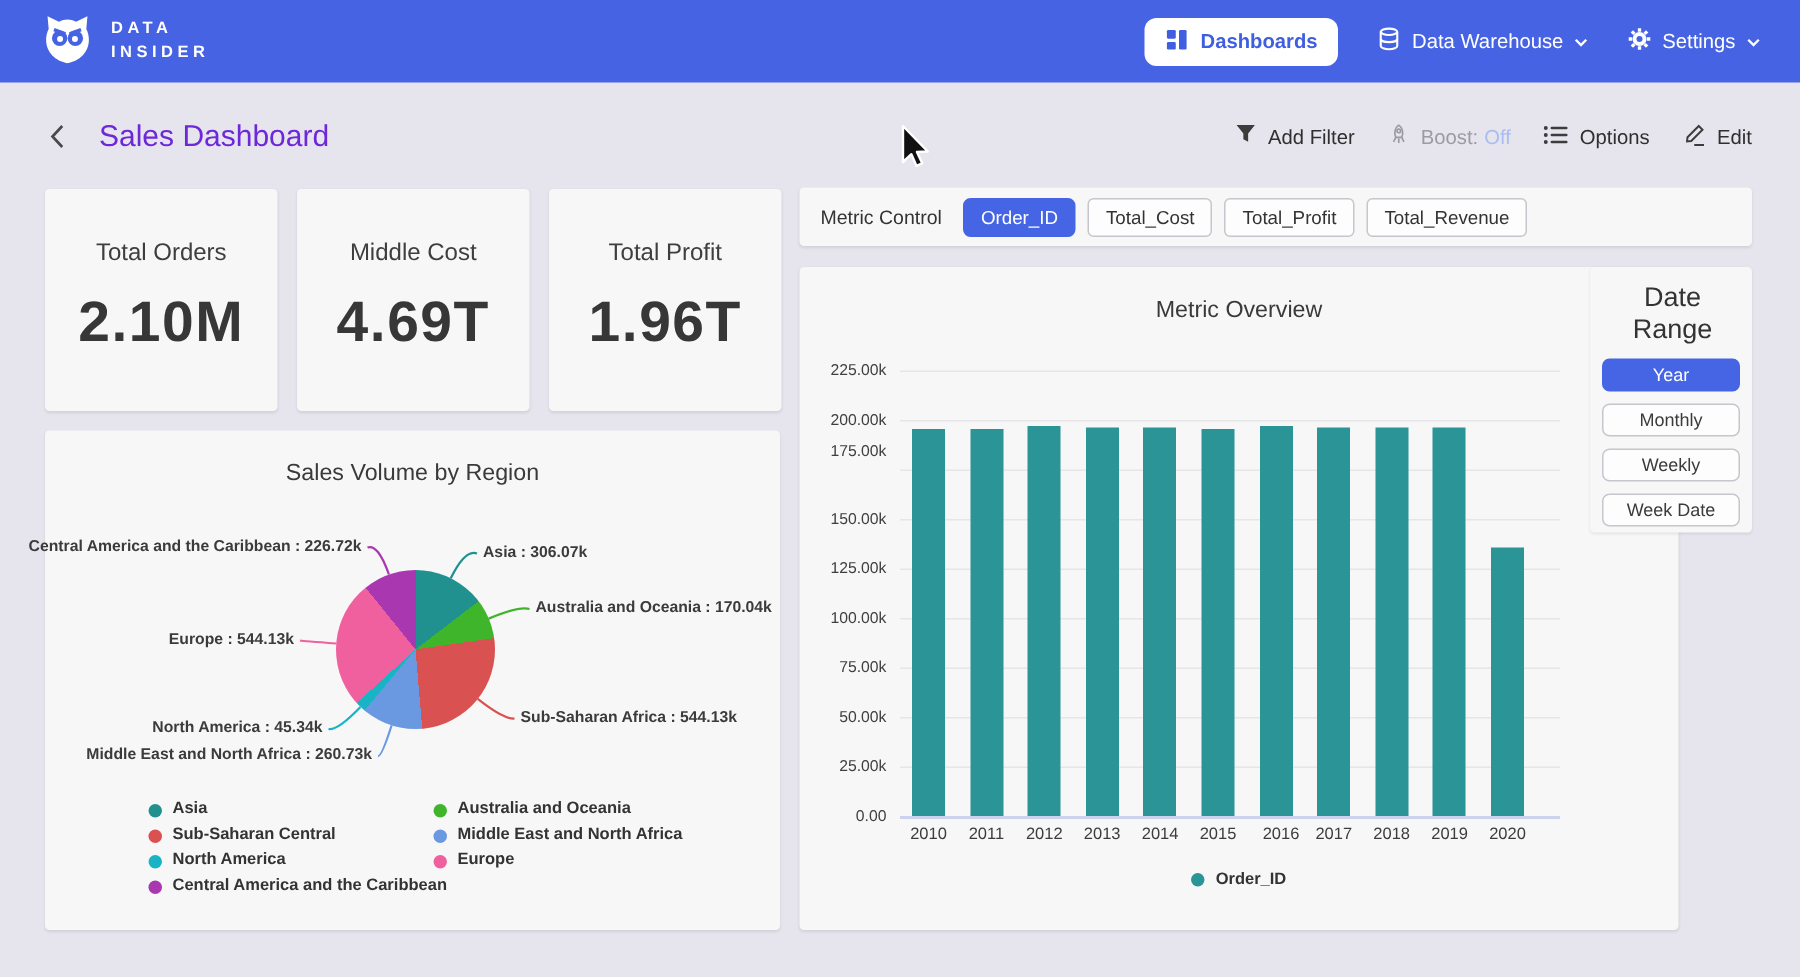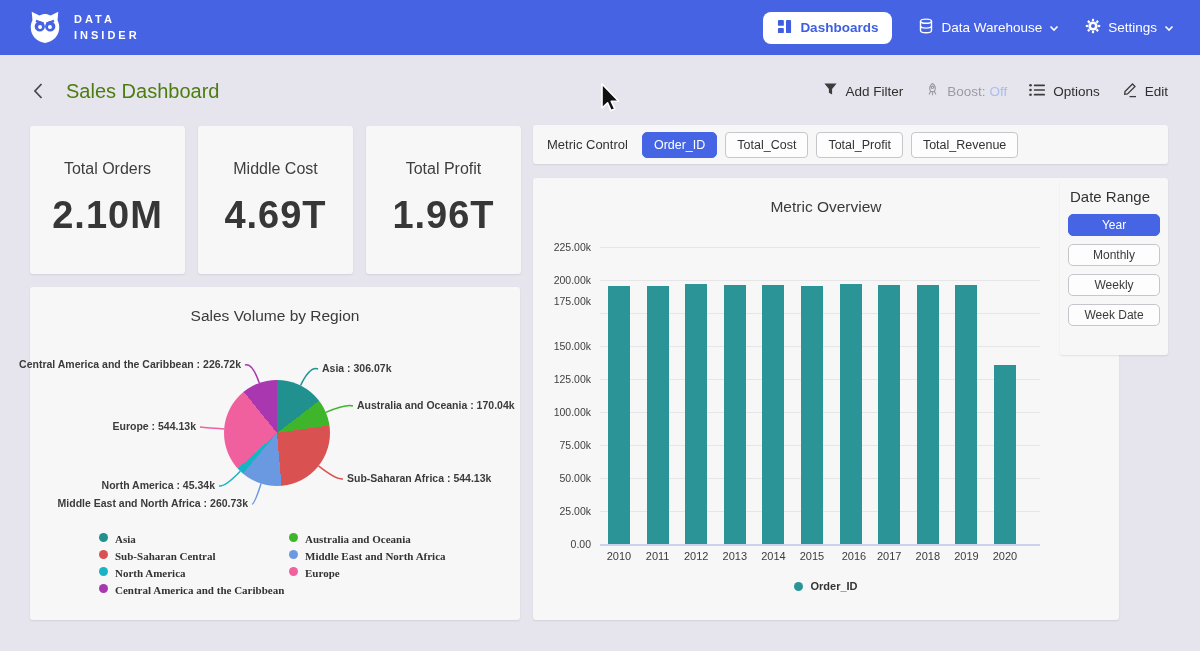--- a/index.html
+++ b/index.html
@@ -17,21 +17,21 @@
   .brand-text { color:#fff; font-size:11px; font-weight:bold; letter-spacing:3px; line-height:1.45; }
   .nav-right { margin-left:auto; display:flex; align-items:center; gap:26px; }
   .nav-pill { display:flex; align-items:center; gap:8px; background:#fff; color:#3f5ee0;
               border:none; border-radius:8px; padding:7px 14px; font-size:13.5px; font-weight:bold;
               font-family:inherit; cursor:pointer; }
   .nav-item { display:flex; align-items:center; gap:7px; color:#fff; font-size:13.5px; font-weight:500; cursor:pointer; }
   
   .header { position:absolute; left:0; top:70px; width:1200px; height:42px;
             display:flex; align-items:center; padding:0 32px; }
   .back-btn { display:flex; align-items:center; margin-right:22px; cursor:pointer; }
-  .page-title { font-size:20px; font-weight:500; color:#4d7c0f; }
+  .page-title { font-size:20px; font-weight:500; color:#6d28d9; }
   .header-actions { margin-left:auto; display:flex; align-items:center; gap:22px; }
   .h-act { display:flex; align-items:center; gap:7px; font-size:13.5px; font-weight:500; color:#2f2f2f; cursor:pointer; }
   .boost-label { color:#9b9ba1;text-align:right; }
   .boost-value { color:#a9bdf2; margin-left:-3px; }
   
   .card { position:absolute; background:#f7f7f8; border-radius:3px; box-shadow:0 1px 2px rgba(40,40,60,.10); }
   
   #kpi-cards { position:absolute; left:30px; top:126px; display:flex; gap:13px; }
   .kpi-card { width:155px; height:148px; background:#f7f7f8; border-radius:3px;
               box-shadow:0 1px 2px rgba(40,40,60,.10); display:flex; flex-direction:column;
@@ -55,33 +55,33 @@
   .gridline.base { background:#ccd2ee; height:2px; }
   .ytick { position:absolute; width:52px; text-align:right; font-size:10.5px; color:#3f3f3f; }
   .bar { position:absolute; cursor:pointer; }
   .xtick { position:absolute; width:44px; text-align:center; font-size:11px; color:#3c3c3c; }
   .bar-legend { position:absolute; top:402px; left:0; width:100%;
                 display:flex; justify-content:center; align-items:center; gap:7px;
                 font-size:11px; font-weight:bold; color:#333; }
   .dot { width:9px; height:9px; border-radius:50%; display:inline-block; }
   
   #dr-card { left:1060px; top:178px; width:108px; height:177px; padding:10px 8px; }
-  .dr-title { font-size:15px; font-weight:500; color:#333; margin:0 0 9px 2px; }
+  .dr-title { font-size:18px; font-weight:500; color:#333; margin:0 0 9px 2px;text-align:center; }
   #dr-buttons { display:flex; flex-direction:column; gap:8px; }
   .drbtn { font-family:inherit; width:92px; height:22px; font-size:12px; color:#3b3b3b;
            background:#fdfdfe; border:1px solid #c6c6cc; border-radius:5px; cursor:pointer; }
   .drbtn.active { background:#4565e4; color:#fff; border-color:#4565e4; }
   
   #pie-card { left:30px; top:287px; width:490px; height:333px; }
   #pie-area { position:absolute; inset:0; }
   #pie-disc { position:absolute; border-radius:50%; cursor:pointer; }
   .pie-label { position:absolute; font-size:10.5px; font-weight:bold; color:#3b3b3b; white-space:nowrap; }
   #pie-leaders { position:absolute; inset:0; pointer-events:none; }
   .pl-col { position:absolute; display:flex; flex-direction:column; gap:5px; }
-  .pl-item { display:flex; align-items:flex-start; gap:7px; font-size:11px; font-weight:bold; color:#333; cursor:pointer;font-family:Liberation Serif, serif; }
+  .pl-item { display:flex; align-items:flex-end; gap:7px; font-size:11px; font-weight:bold; color:#333; cursor:pointer; }
   
   #cursor { position:absolute; left:597px; top:82px; pointer-events:none; }
 </style>
 </head>
 <body>
 
 <div class="nav">
   <div class="brand">
     <span>
       <svg width="38" height="38" viewBox="0 0 40 40">

